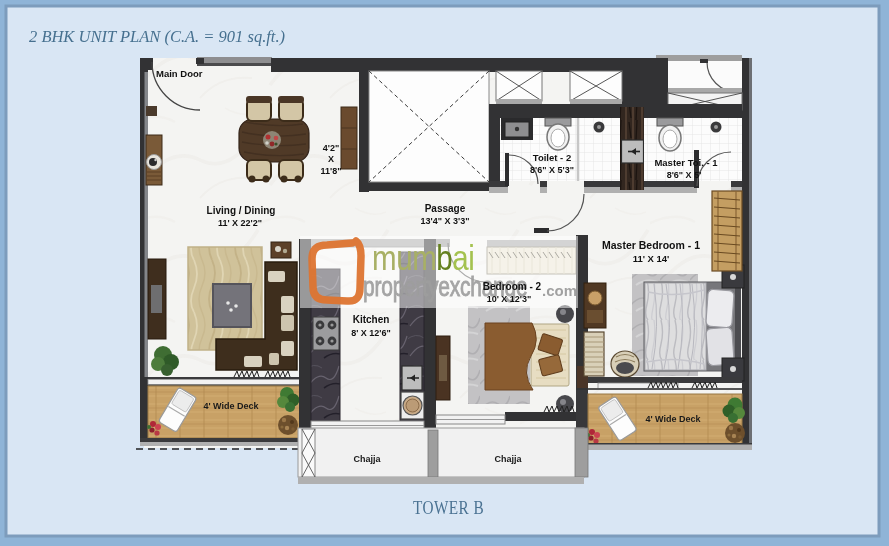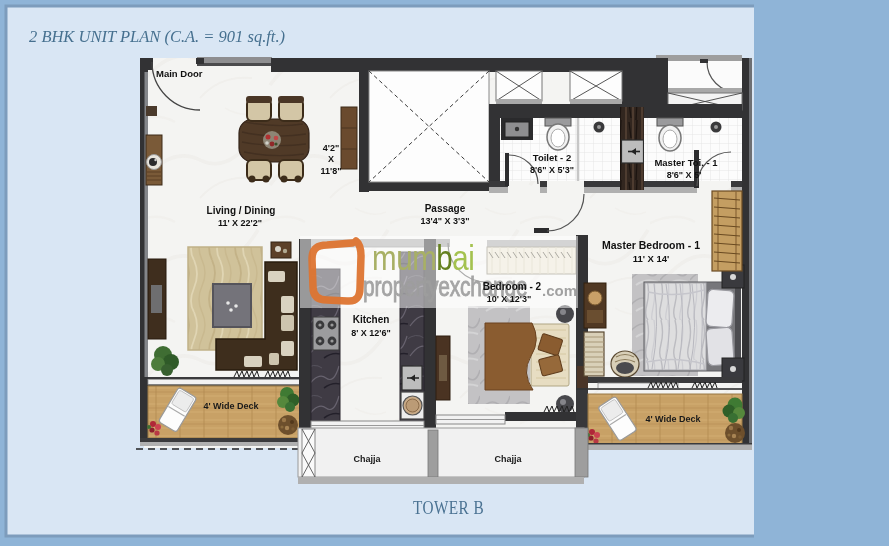--- a/index.html
+++ b/index.html
@@ -1,16 +1,16 @@
 <!DOCTYPE html>
 <html><head>
 <meta charset="utf-8">
 <style>
 html,body{margin:0;padding:0;background:#8fb4d7}
-#page{position:relative;width:754px;height:546px;overflow:hidden;font-family:"Liberation Sans",sans-serif}
+#page{position:relative;width:889px;height:546px;overflow:hidden;font-family:"Liberation Sans",sans-serif}
 </style>
 </head>
 <body>
 <div id="page">
 <svg width="889" height="546" viewBox="0 0 889 546">
 <defs>
 <pattern id="marble" width="130" height="100" patternUnits="userSpaceOnUse">
  <rect width="130" height="100" fill="#f4f4f2"></rect>
  <path d="M10,85 Q40,45 70,60 T128,30" stroke="#edebe7" stroke-width="3.5" fill="none" opacity="0.6"></path>
  <path d="M70,98 Q90,75 122,78" stroke="#eceae5" stroke-width="2" fill="none" opacity="0.5"></path>

